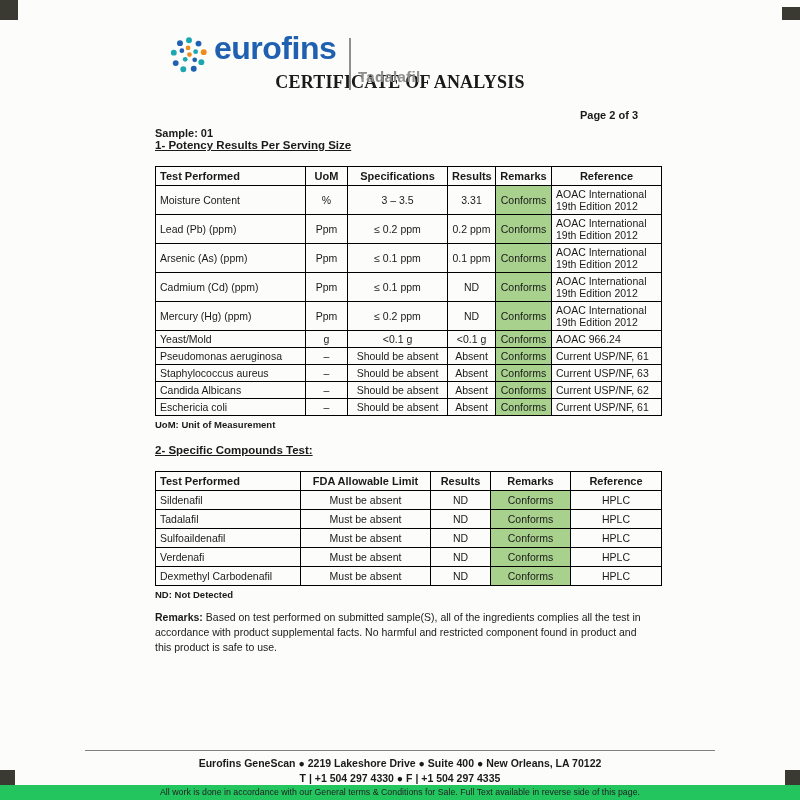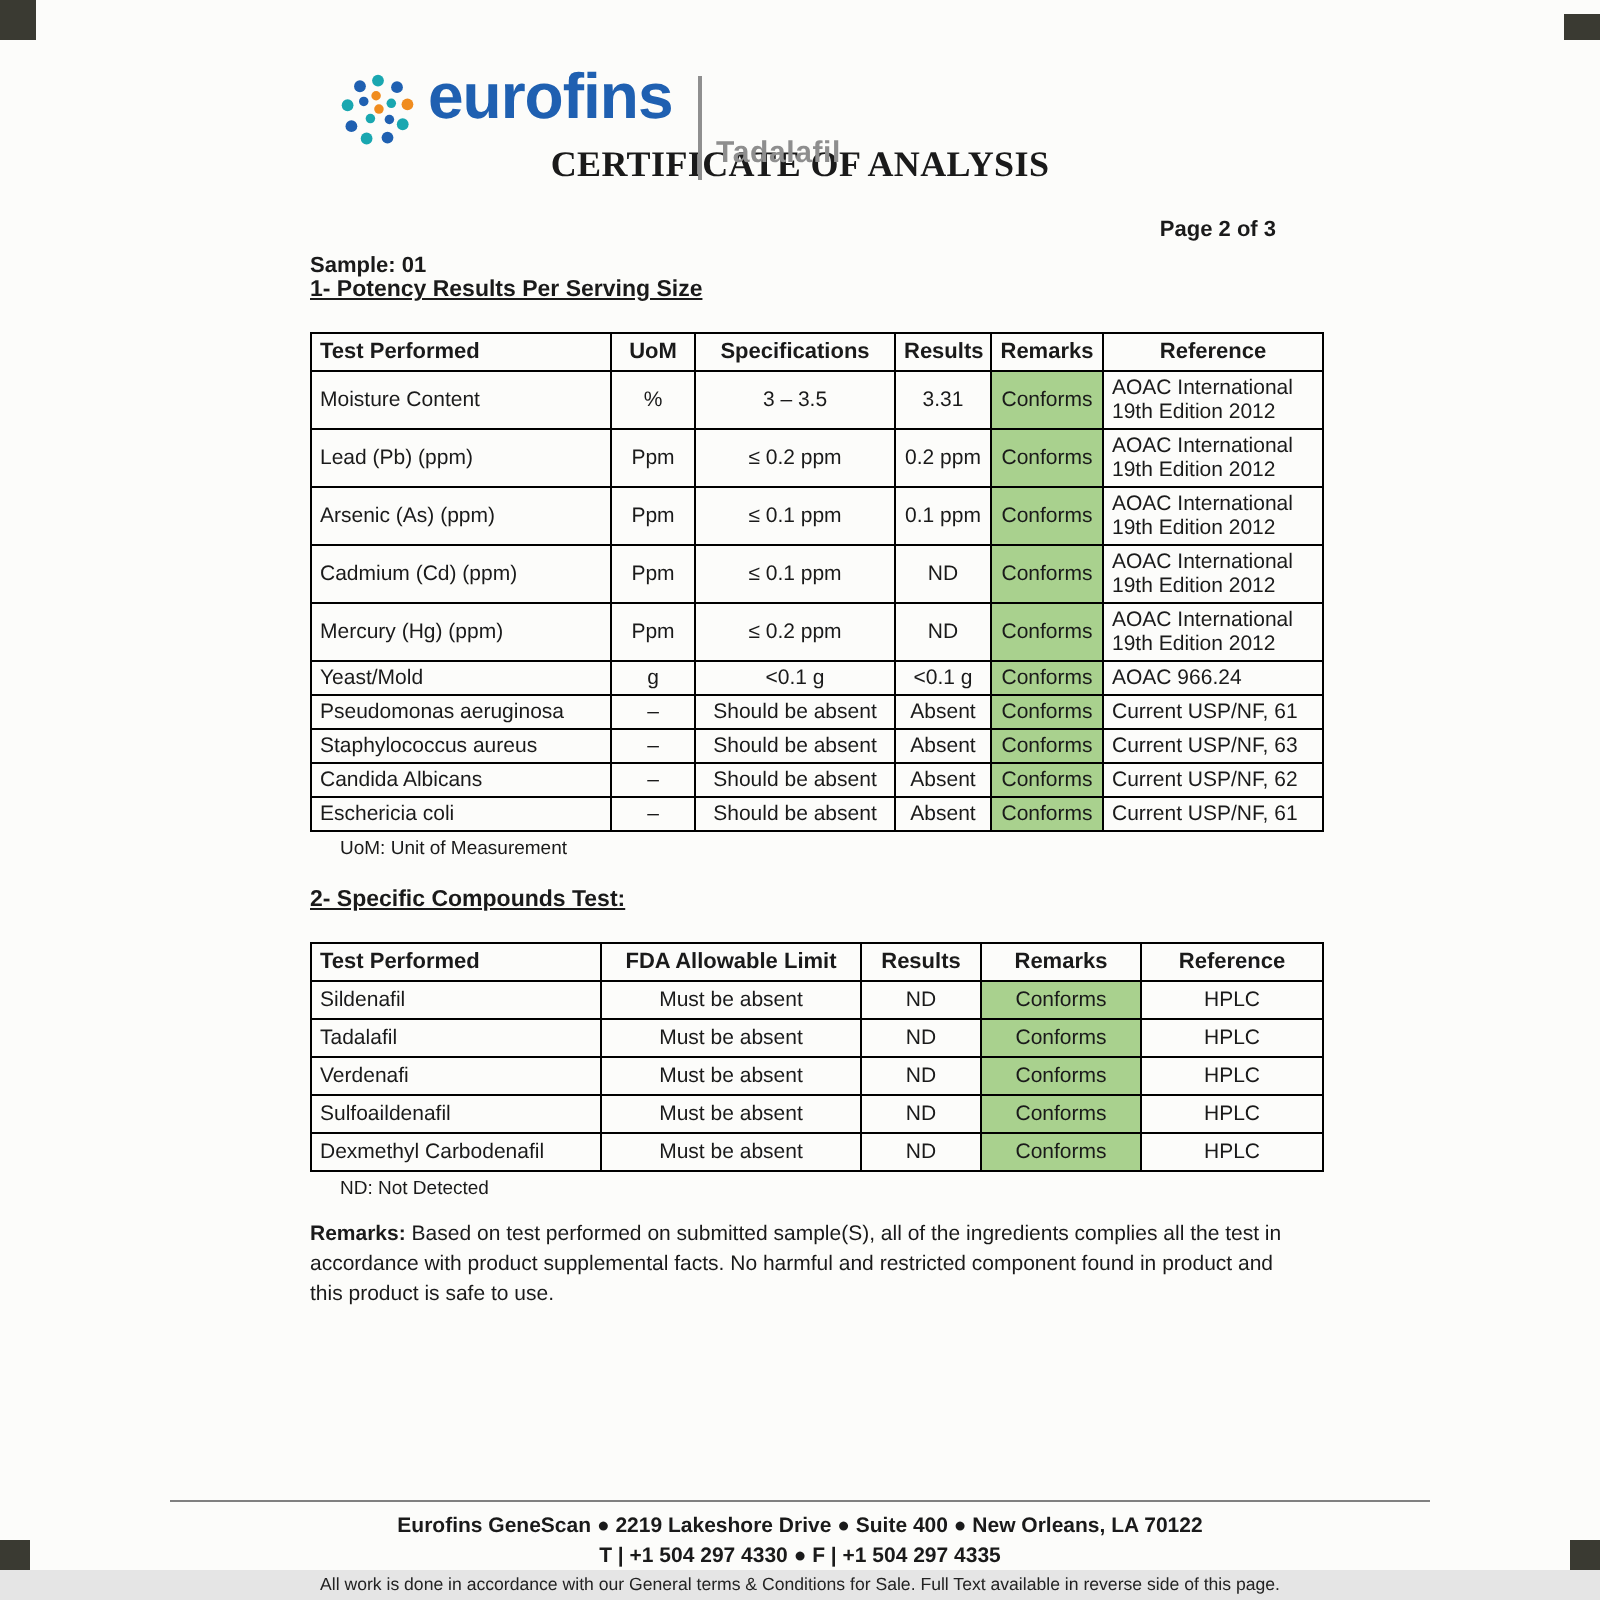--- a/index.html
+++ b/index.html
@@ -33,29 +33,29 @@
   .sec-h.second { margin-top:14px; }
 
   table { border-collapse:collapse; margin-top:15px; width:506px; font-size:10.5px; table-layout:fixed; }
   th, td { border:1px solid #000; padding:2px 4px; vertical-align:middle; overflow:hidden; }
   th { font-size:11px; font-weight:bold; text-align:center; padding:3px 4px; }
   th.hl { text-align:left; }
   td.c { text-align:center; }
   td.green { background:#a9d18e; text-align:center; }
   .t2 td { padding:3px 4px; }
 
-  .footnote { margin-top:3px; font-weight:normal; font-size:9.5px;margin-left:15px; }
+  .footnote { margin-top:3px; font-weight:bold; font-size:9.5px; }
   .remarks { margin-top:10px; font-size:10.5px; line-height:15px; width:494px; }
   .remarks .lab { font-weight:bold; }
 
   .footer { position:absolute; top:750px; left:85px; width:630px;
             border-top:1px solid #808080; text-align:center; padding-top:5px;
             font-weight:bold; font-size:10.5px; line-height:15px; }
   .legal-bar { position:absolute; left:0; bottom:0; width:800px; height:15px;
-               background:#e5e5e5; text-align:center; font-size:8.8px; line-height:15px; color:#222; }
+               background:#22c55e; text-align:center; font-size:8.8px; line-height:15px; color:#222; }
 </style>
 </head>
 <body>
 
 <div class="page">
 
   <div class="corner tl"></div>
   <div class="corner tr"></div>
   <div class="corner bl"></div>
   <div class="corner br"></div>
@@ -221,28 +221,28 @@
         <td class="c">HPLC</td>
       </tr>
       <tr>
         <td>Tadalafil</td>
         <td class="c">Must be absent</td>
         <td class="c">ND</td>
         <td class="green">Conforms</td>
         <td class="c">HPLC</td>
       </tr>
       <tr>
+        <td>Sulfoaildenafil</td>
+        <td class="c">Must be absent</td>
+        <td class="c">ND</td>
+        <td class="green">Conforms</td>
+        <td class="c">HPLC</td>
+      </tr>
+      <tr>
         <td>Verdenafi</td>
-        <td class="c">Must be absent</td>
-        <td class="c">ND</td>
-        <td class="green">Conforms</td>
-        <td class="c">HPLC</td>
-      </tr>
-      <tr>
-        <td>Sulfoaildenafil</td>
         <td class="c">Must be absent</td>
         <td class="c">ND</td>
         <td class="green">Conforms</td>
         <td class="c">HPLC</td>
       </tr>
       <tr>
         <td>Dexmethyl Carbodenafil</td>
         <td class="c">Must be absent</td>
         <td class="c">ND</td>
         <td class="green">Conforms</td>

